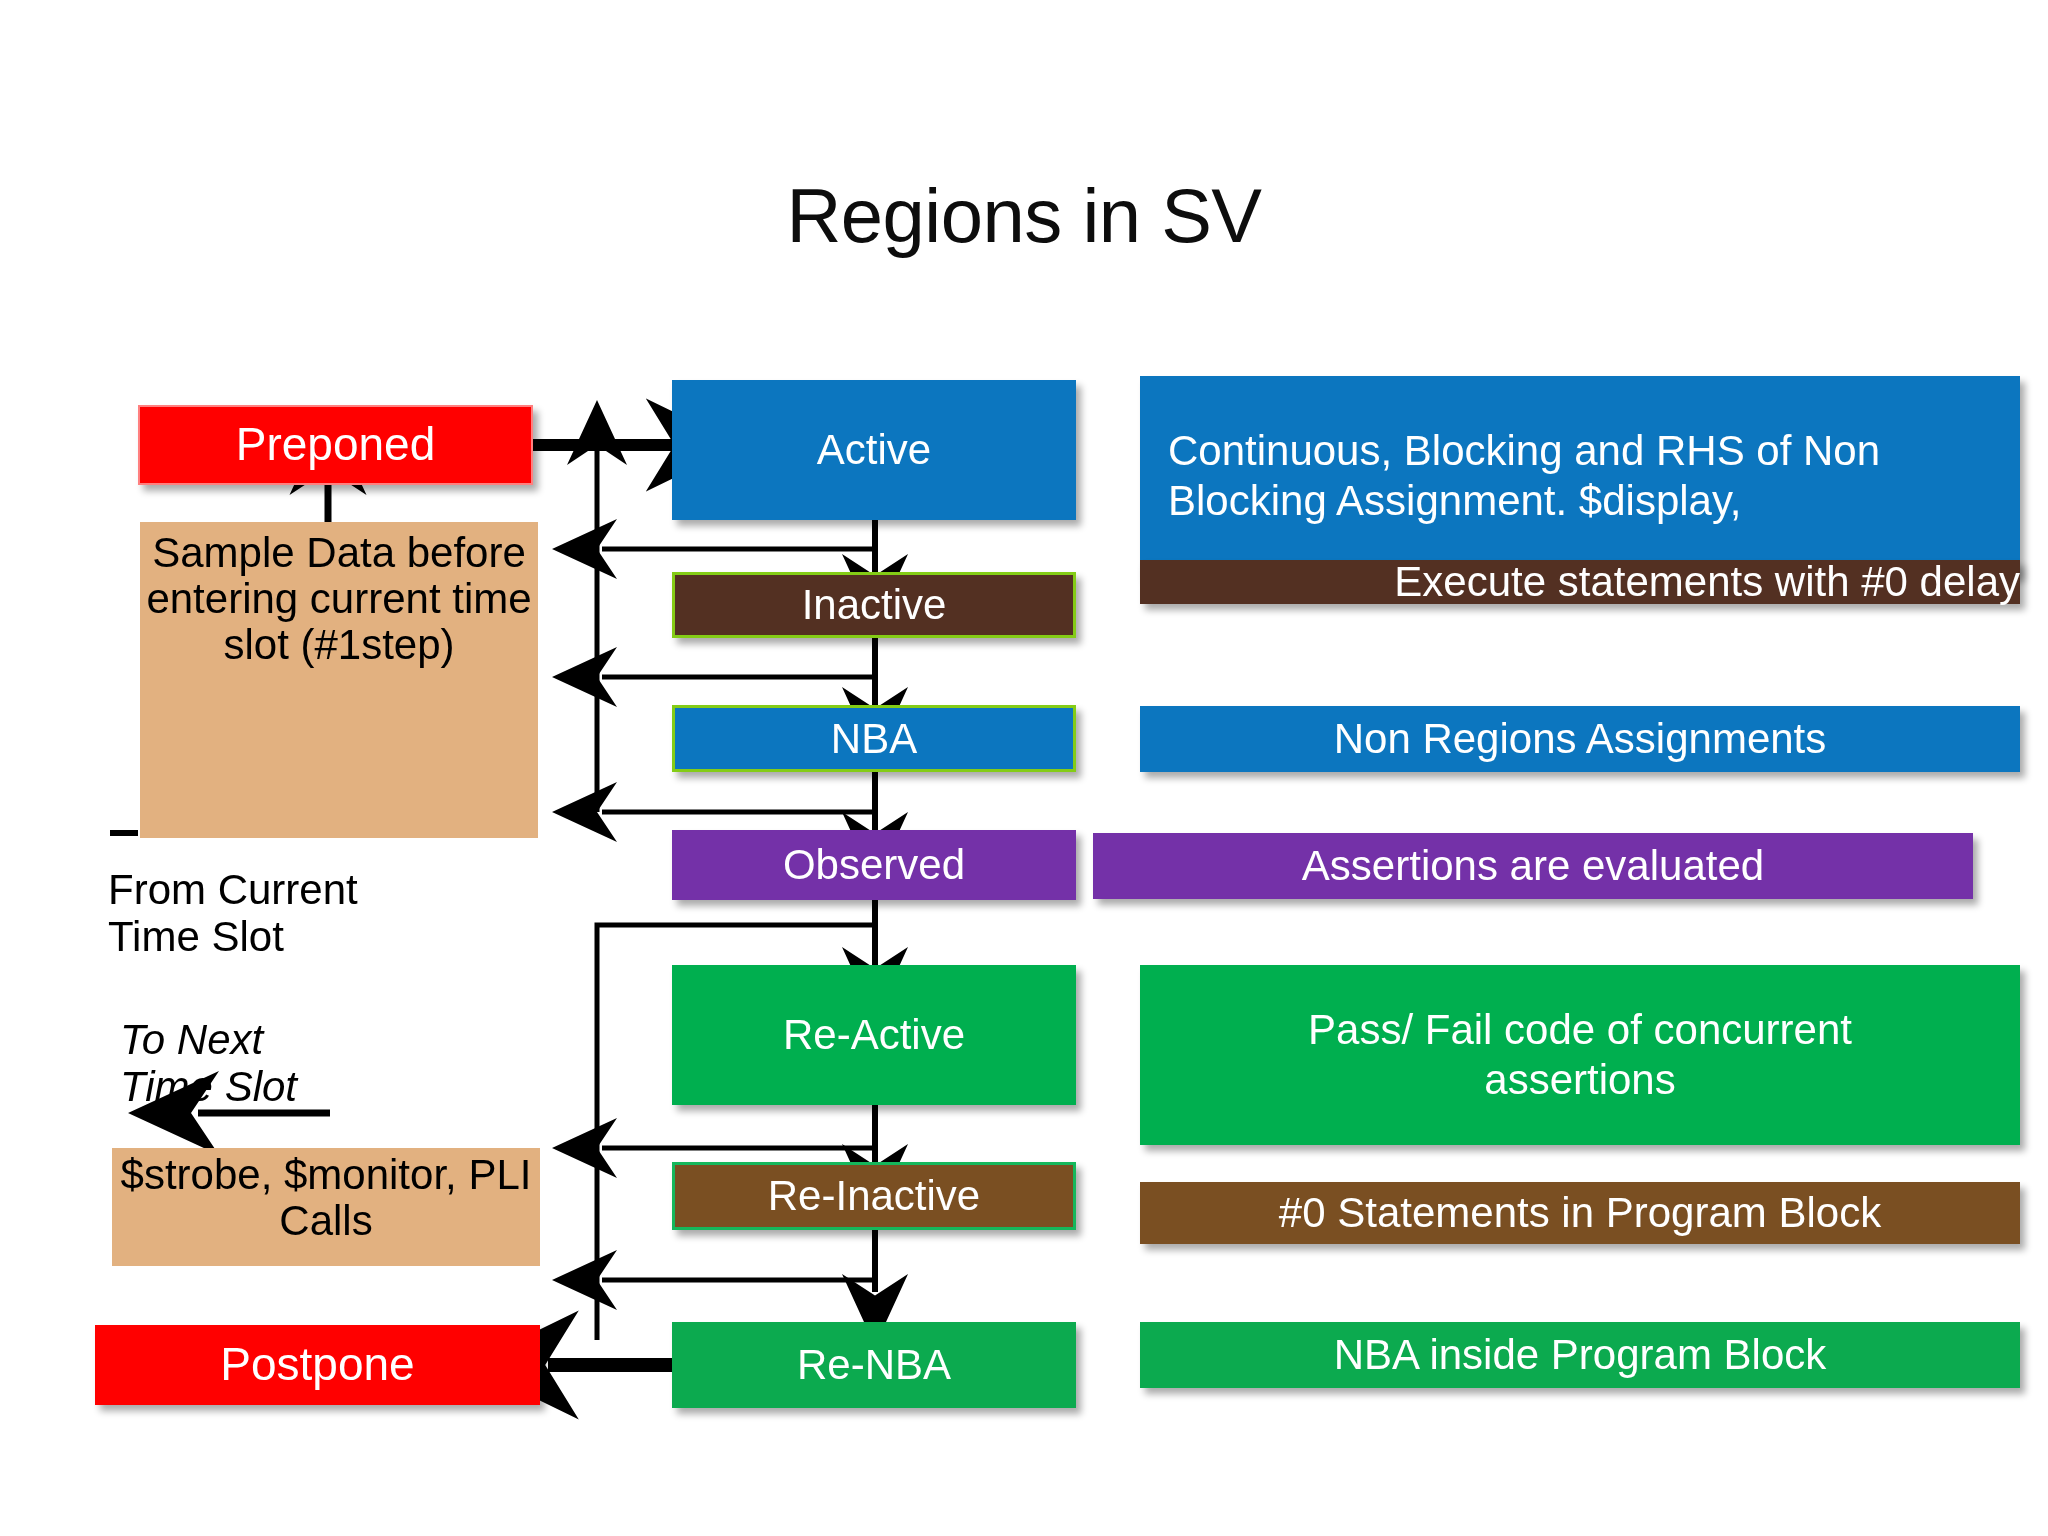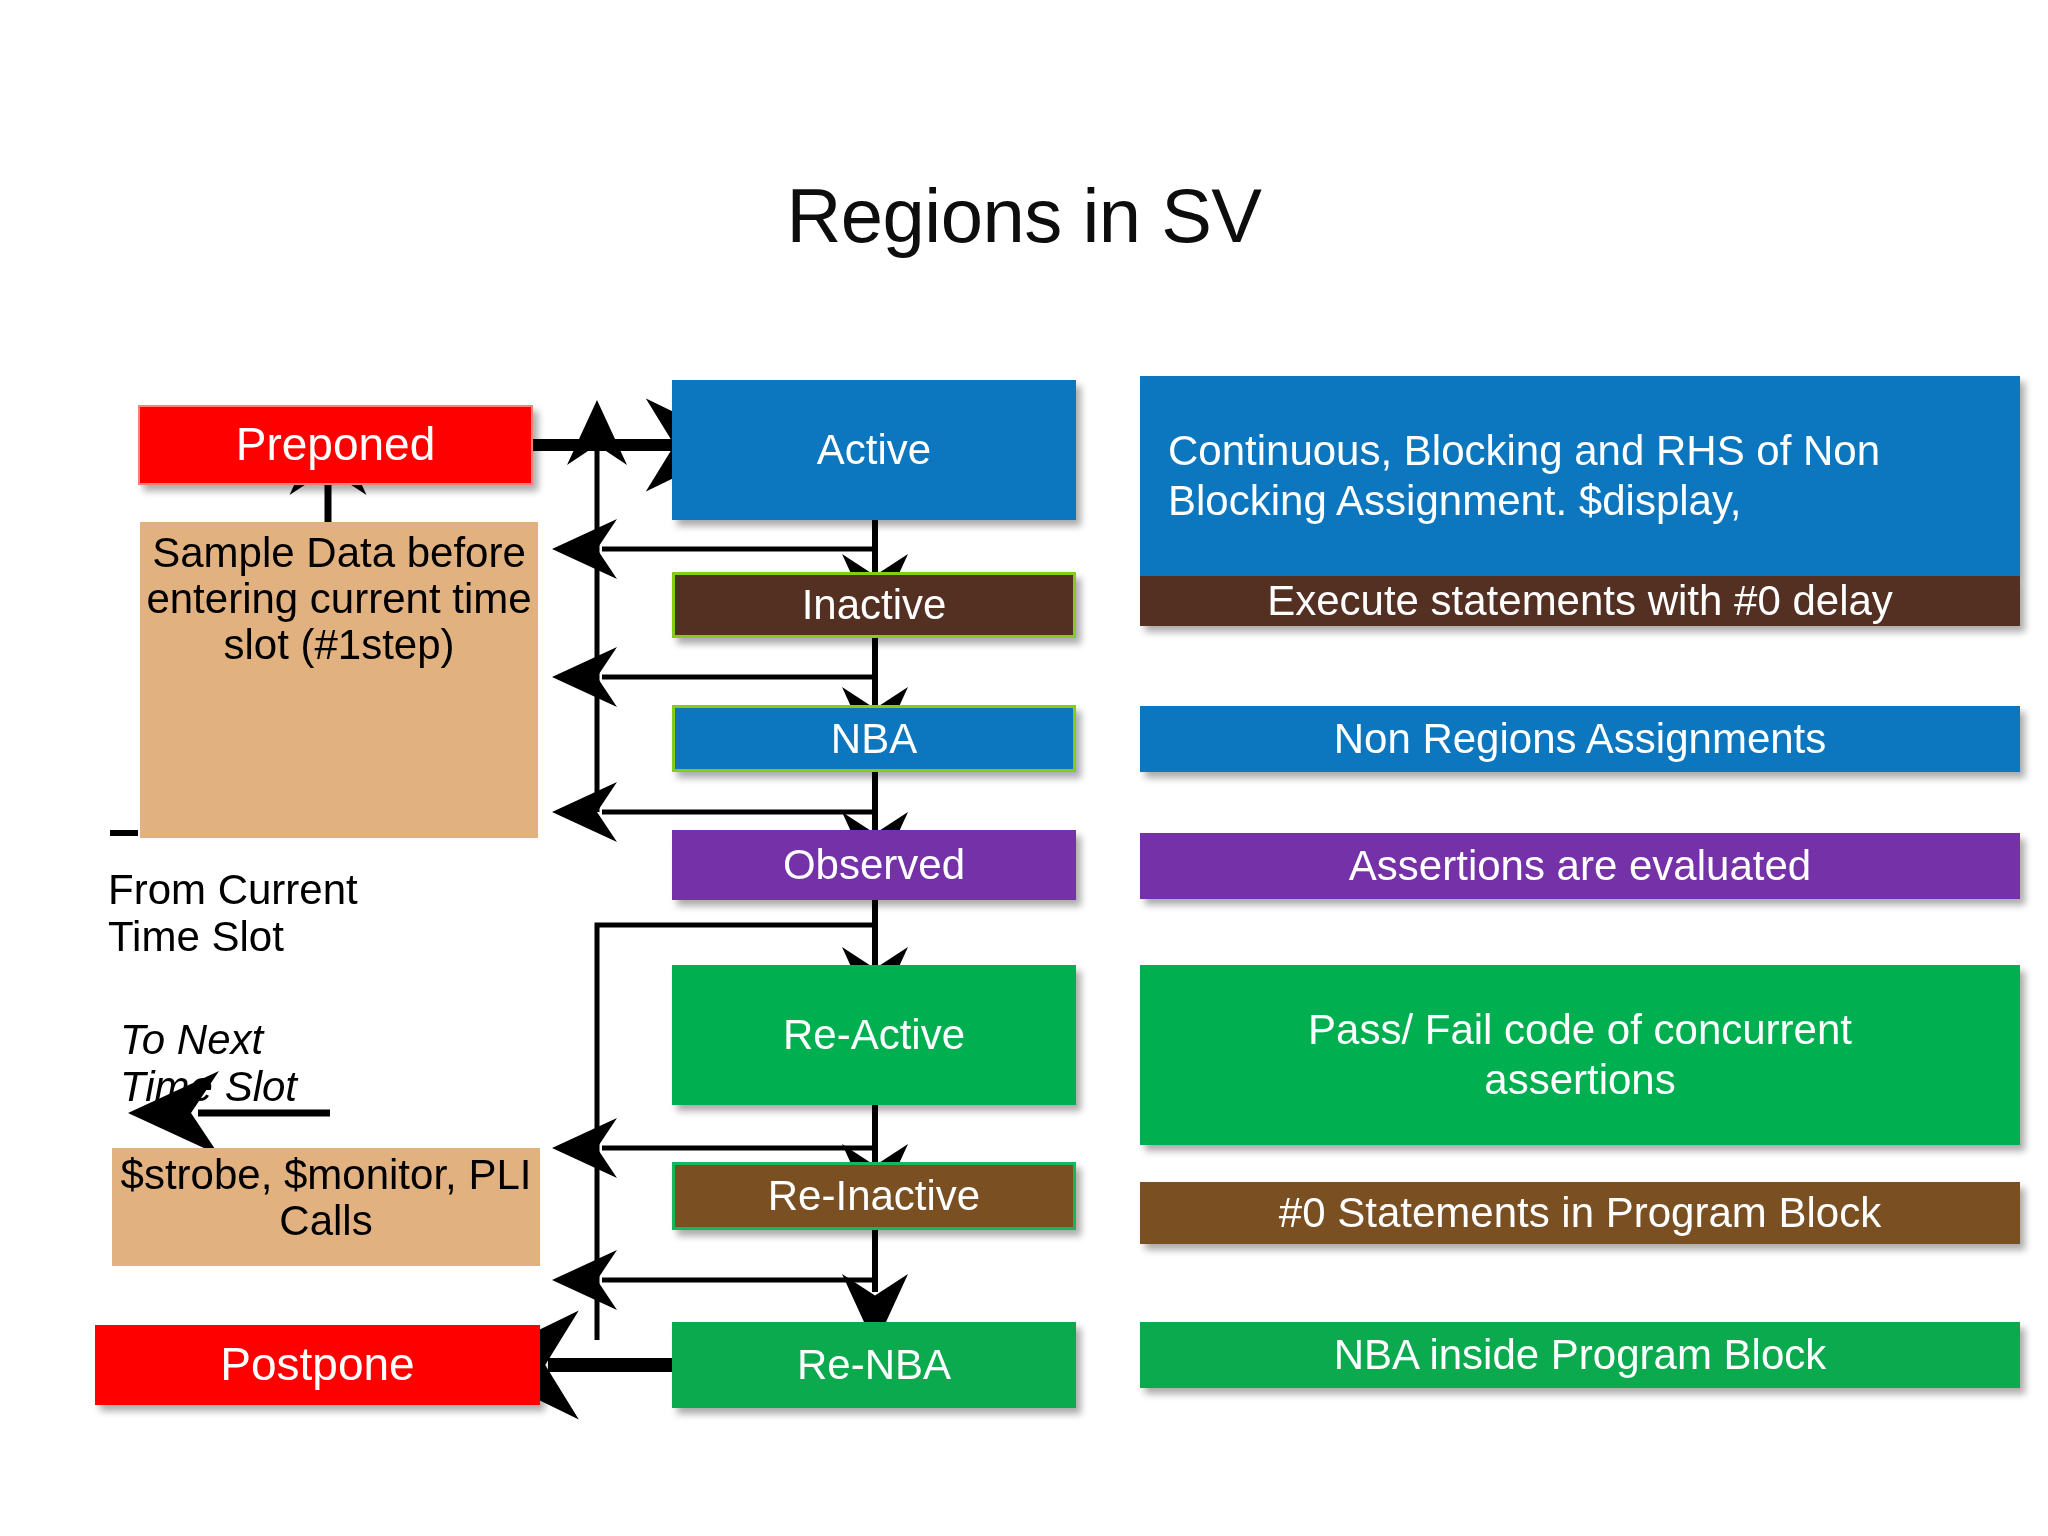--- a/index.html
+++ b/index.html
@@ -188,29 +188,29 @@
   </div>
 
   <div class="abs box c-green2 region-label" style="left:672px; top:1322px; width:404px; height:86px;">
     <span>Re-NBA</span>
   </div>
 
   <div class="abs box c-blue desc-label desc-left" style="left:1140px; top:376px; width:880px; height:200px; padding-left:28px; padding-right:18px; line-height:1.18;">
     <span>Continuous, Blocking and RHS of Non Blocking Assignment. $display,</span>
   </div>
 
-  <div class="abs box c-brown desc-label" style="left:1140px; top:576px; width:880px; height:50px;">
+  <div class="abs box c-brown desc-label" style="left:1140px; top:560px; width:880px; height:44px;justify-content:flex-end;">
     <span>Execute statements with #0 delay</span>
   </div>
 
   <div class="abs box c-blue desc-label" style="left:1140px; top:706px; width:880px; height:66px;">
     <span>Non Regions Assignments</span>
   </div>
 
-  <div class="abs box c-purple desc-label" style="left:1140px; top:833px; width:880px; height:66px;">
+  <div class="abs box c-purple desc-label" style="left:1093px; top:833px; width:880px; height:66px;">
     <span>Assertions are evaluated</span>
   </div>
 
   <div class="abs box c-green desc-label" style="left:1140px; top:965px; width:880px; height:180px; line-height:1.2;">
     <span style="display:block;width:660px;text-align:center;">Pass/ Fail code of concurrent assertions</span>
   </div>
 
   <div class="abs box c-brown2 desc-label" style="left:1140px; top:1182px; width:880px; height:62px;">
     <span>#0 Statements in Program Block</span>
   </div>

